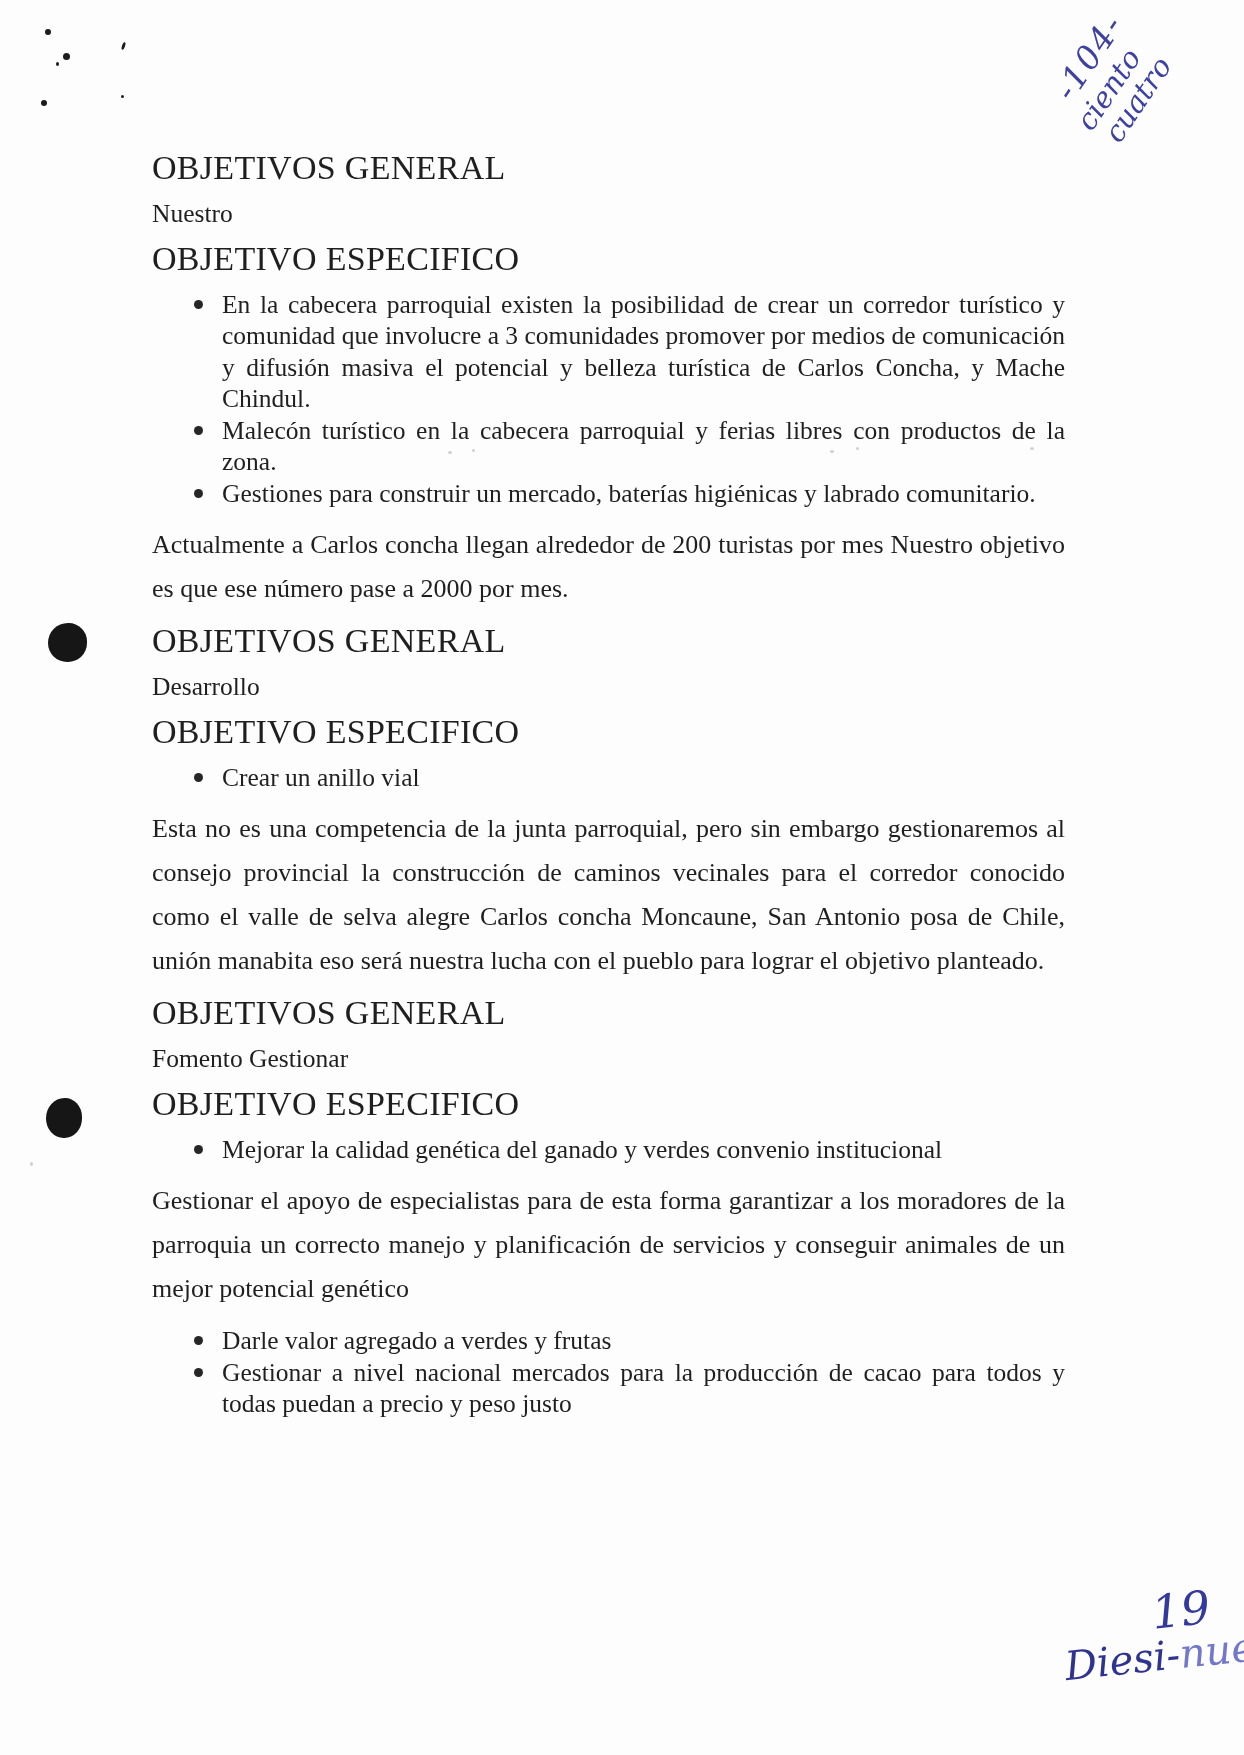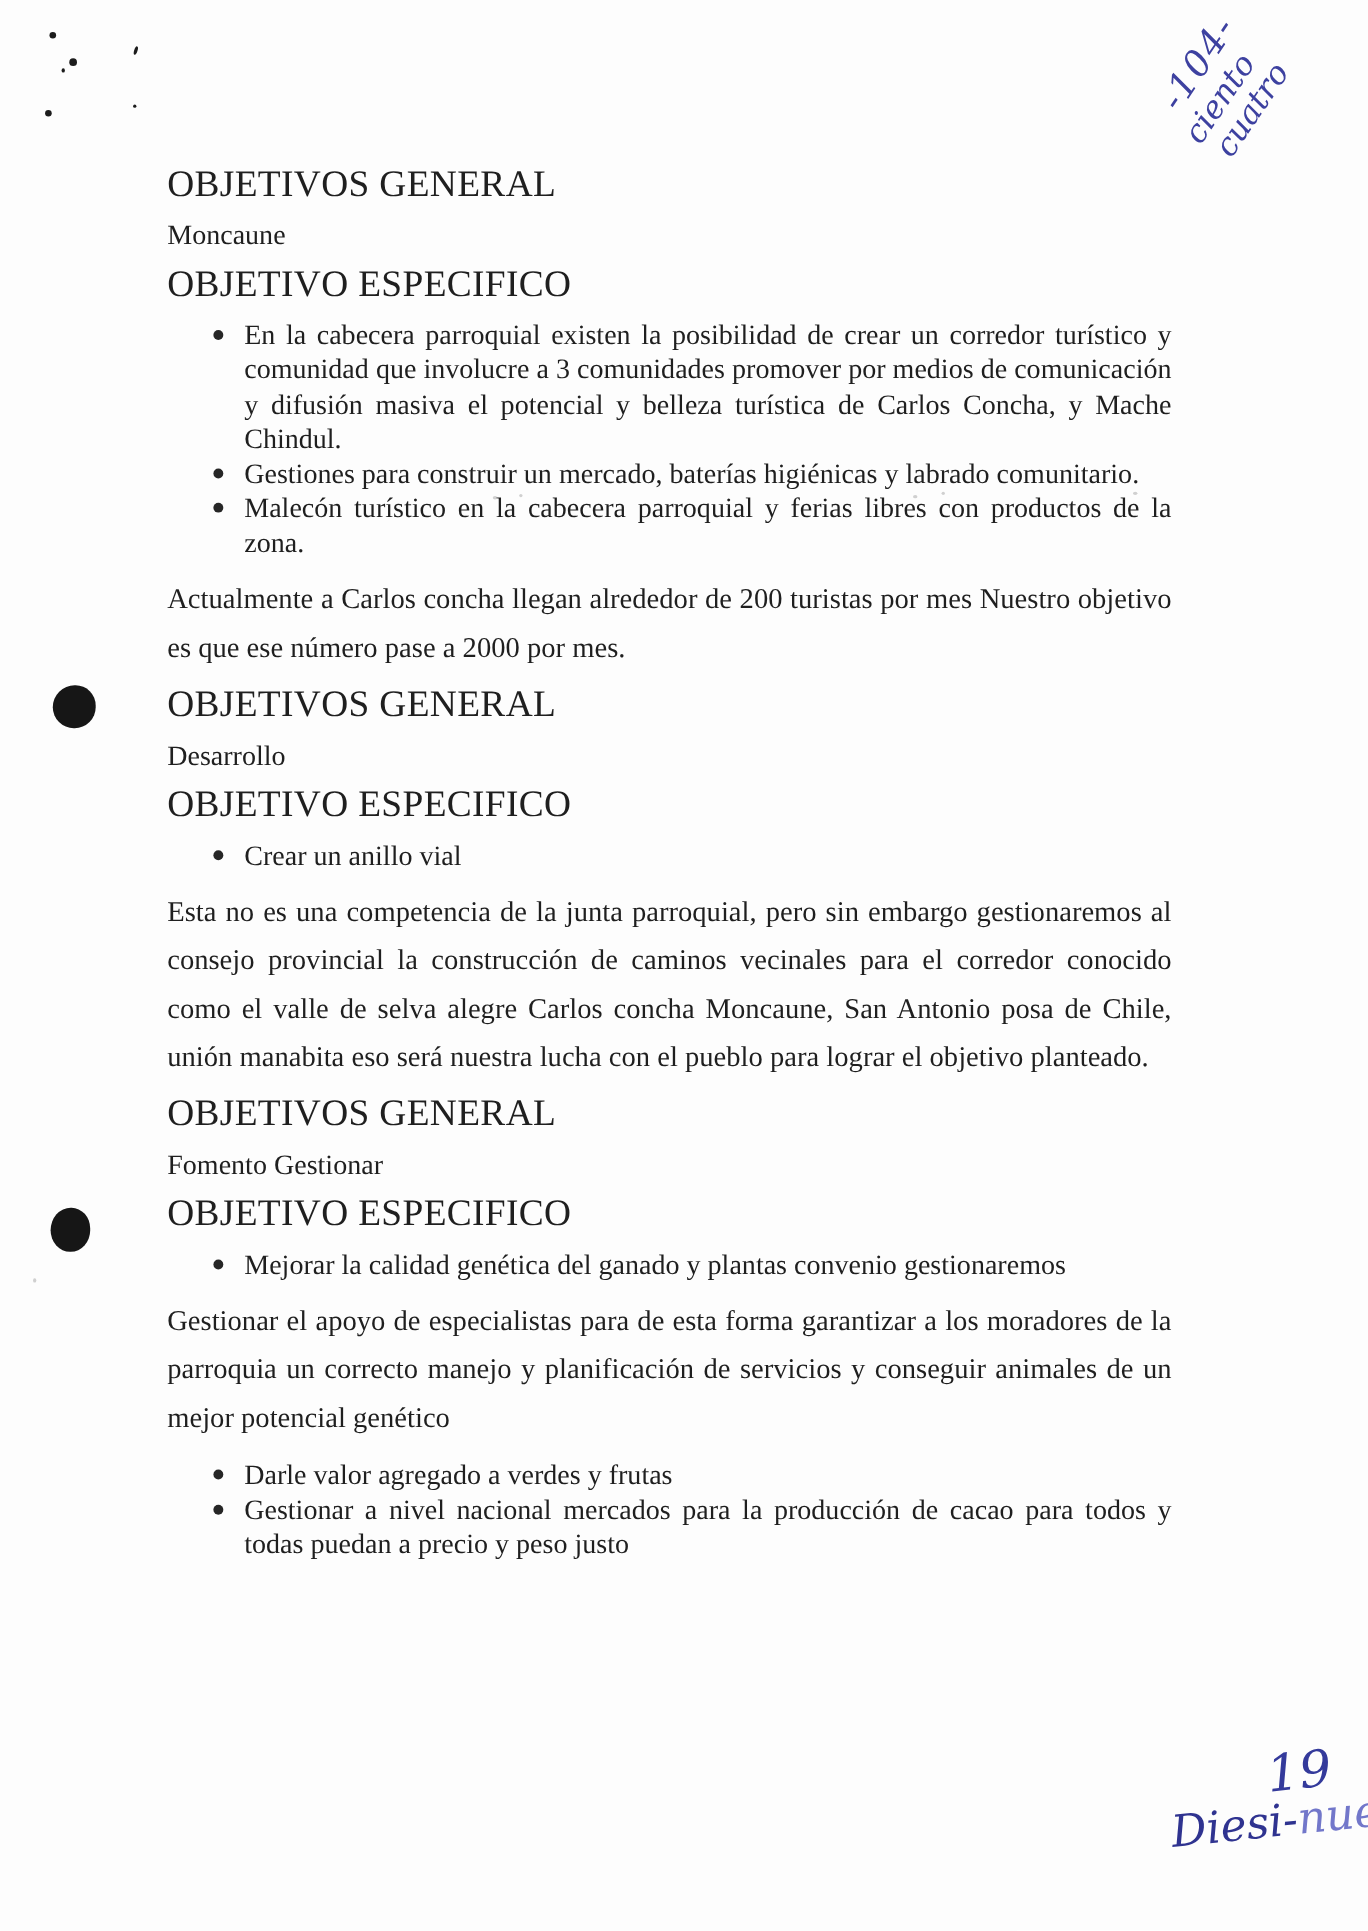--- a/index.html
+++ b/index.html
@@ -108,40 +108,40 @@
   <div class="blot b2"></div>
 
   <div class="hw-top">
     <span class="l1">-104-</span>
     <span class="l2">ciento</span>
     <span class="l3">cuatro</span>
   </div>
 
   <main class="doc" id="doc">
       <p class="heading">OBJETIVOS GENERAL</p>
-      <p class="subheading">Moncaune</p>
+      <p class="subheading">Nuestro</p>
       <p class="heading">OBJETIVO ESPECIFICO</p>
       <ul class="bullets">
         <li><span class="dot"></span><span>En la cabecera parroquial existen la posibilidad de crear un corredor turístico y comunidad que involucre a 3 comunidades promover por medios de comunicación y difusión masiva el potencial y belleza turística de Carlos Concha, y Mache Chindul.</span></li>
+        <li><span class="dot"></span><span>Malecón turístico en la cabecera parroquial y ferias libres con productos de la zona.</span></li>
         <li><span class="dot"></span><span>Gestiones para construir un mercado, baterías higiénicas y labrado comunitario.</span></li>
-        <li><span class="dot"></span><span>Malecón turístico en la cabecera parroquial y ferias libres con productos de la zona.</span></li>
       </ul>
       <p class="para">Actualmente a Carlos concha llegan alrededor de 200 turistas por mes Nuestro objetivo es que ese número pase a 2000 por mes.</p>
       <p class="heading">OBJETIVOS GENERAL</p>
       <p class="subheading">Desarrollo</p>
       <p class="heading">OBJETIVO ESPECIFICO</p>
       <ul class="bullets">
         <li><span class="dot"></span><span>Crear un anillo vial</span></li>
       </ul>
       <p class="para">Esta no es una competencia de la junta parroquial, pero sin embargo gestionaremos al consejo provincial la construcción de caminos vecinales para el corredor conocido como el valle de selva alegre Carlos concha Moncaune, San Antonio posa de Chile, unión manabita eso será nuestra lucha con el pueblo para lograr el objetivo planteado.</p>
       <p class="heading">OBJETIVOS GENERAL</p>
       <p class="subheading">Fomento Gestionar</p>
       <p class="heading">OBJETIVO ESPECIFICO</p>
       <ul class="bullets">
-        <li><span class="dot"></span><span>Mejorar la calidad genética del ganado y plantas convenio gestionaremos</span></li>
+        <li><span class="dot"></span><span>Mejorar la calidad genética del ganado y verdes convenio institucional</span></li>
       </ul>
       <p class="para">Gestionar el apoyo de especialistas para de esta forma garantizar a los moradores de la parroquia un correcto manejo y planificación de servicios y conseguir animales de un mejor potencial genético</p>
       <ul class="bullets">
         <li><span class="dot"></span><span>Darle valor agregado a verdes y frutas</span></li>
         <li><span class="dot"></span><span>Gestionar a nivel nacional mercados para la producción de cacao para todos y todas puedan a precio y peso justo</span></li>
       </ul>
     </main>
 
   <div class="hw-bottom">
     <span class="num">19</span>

